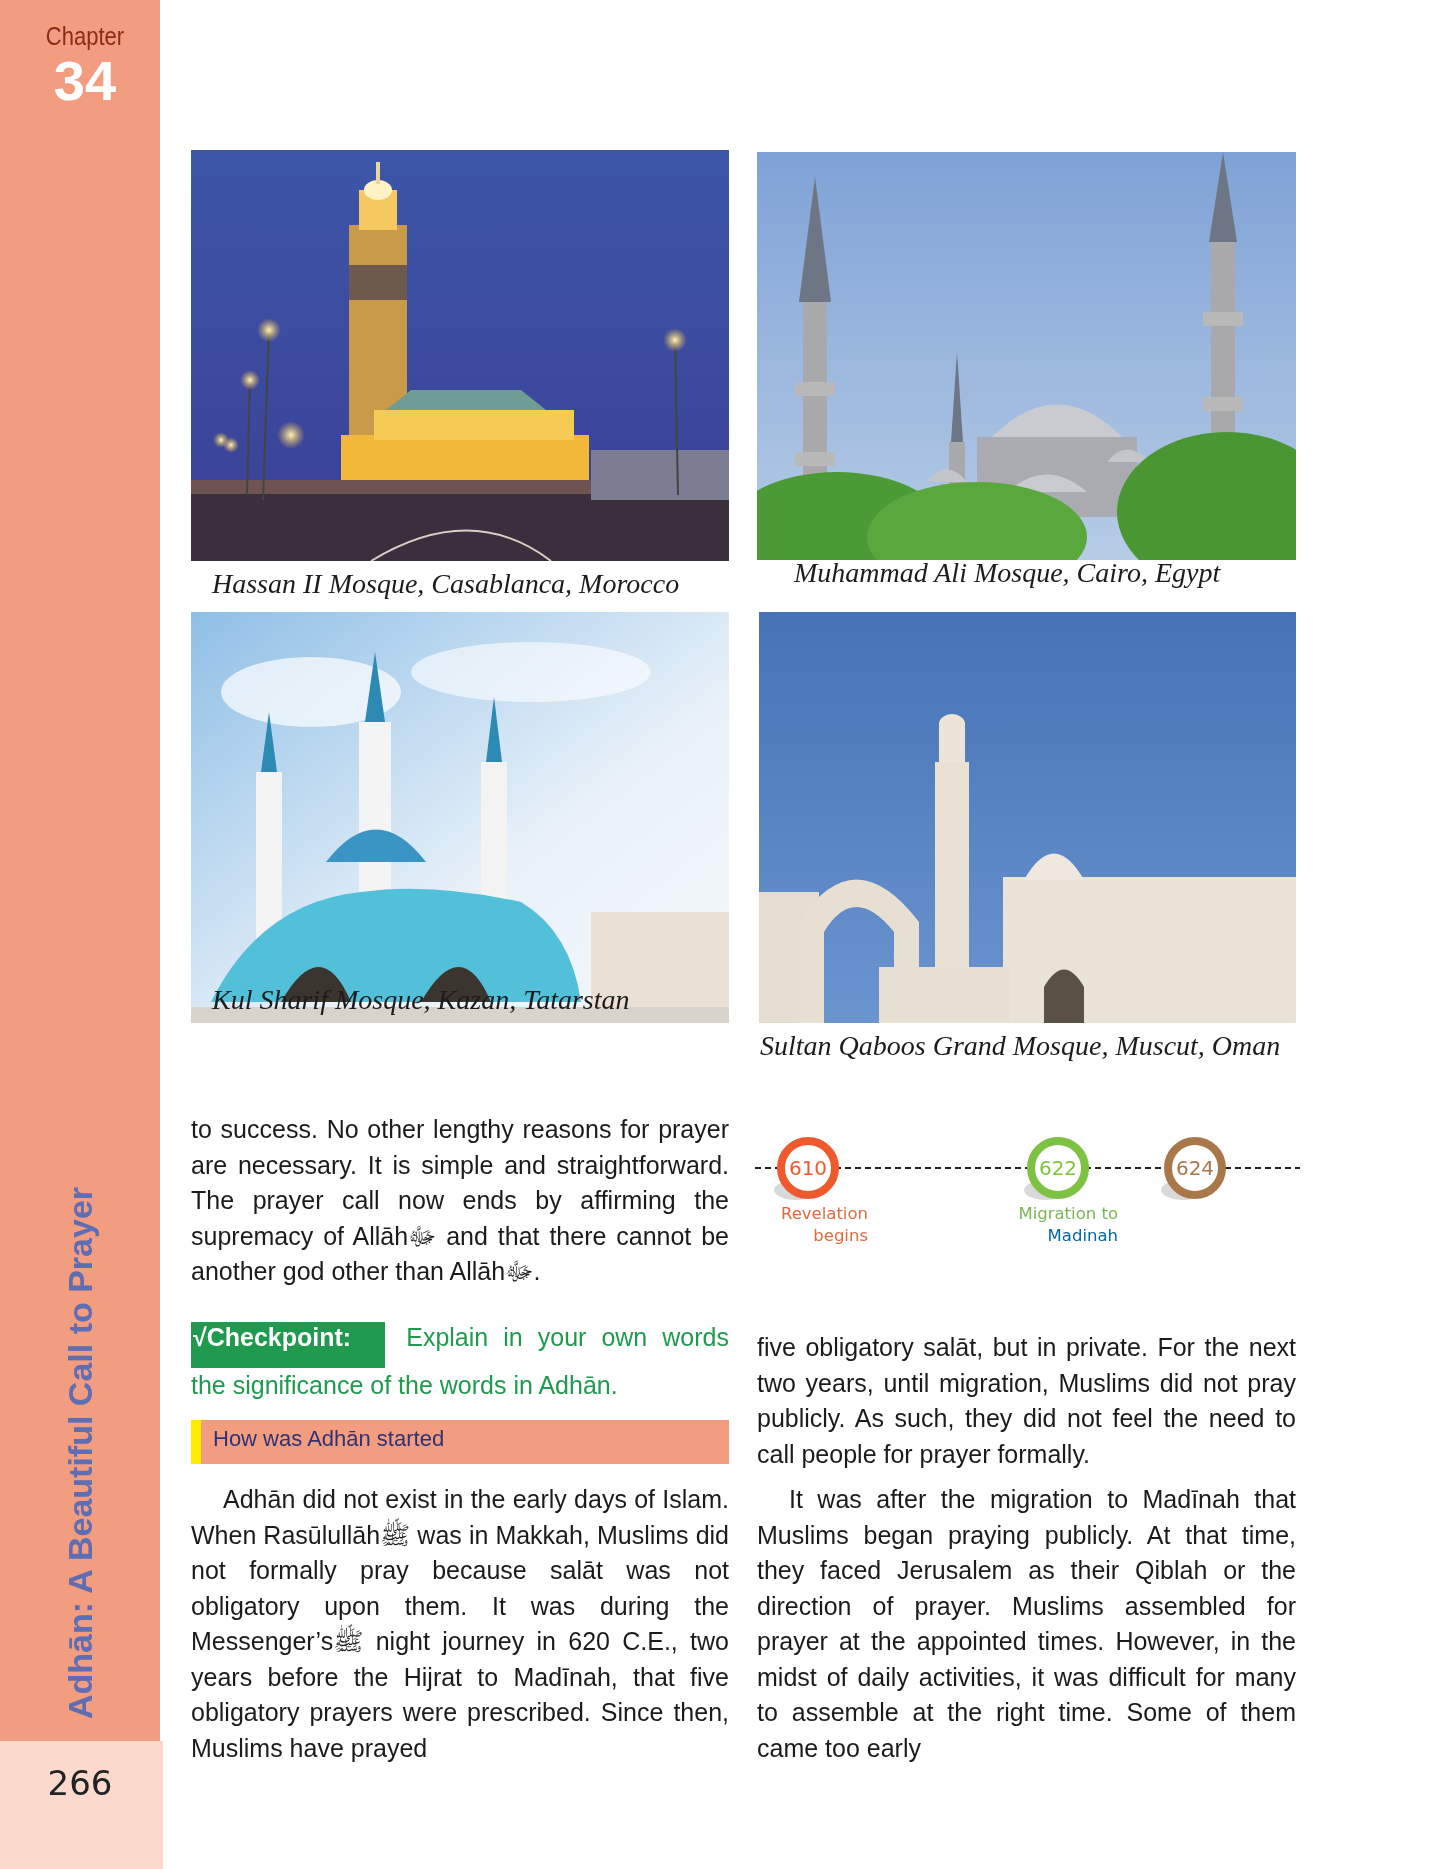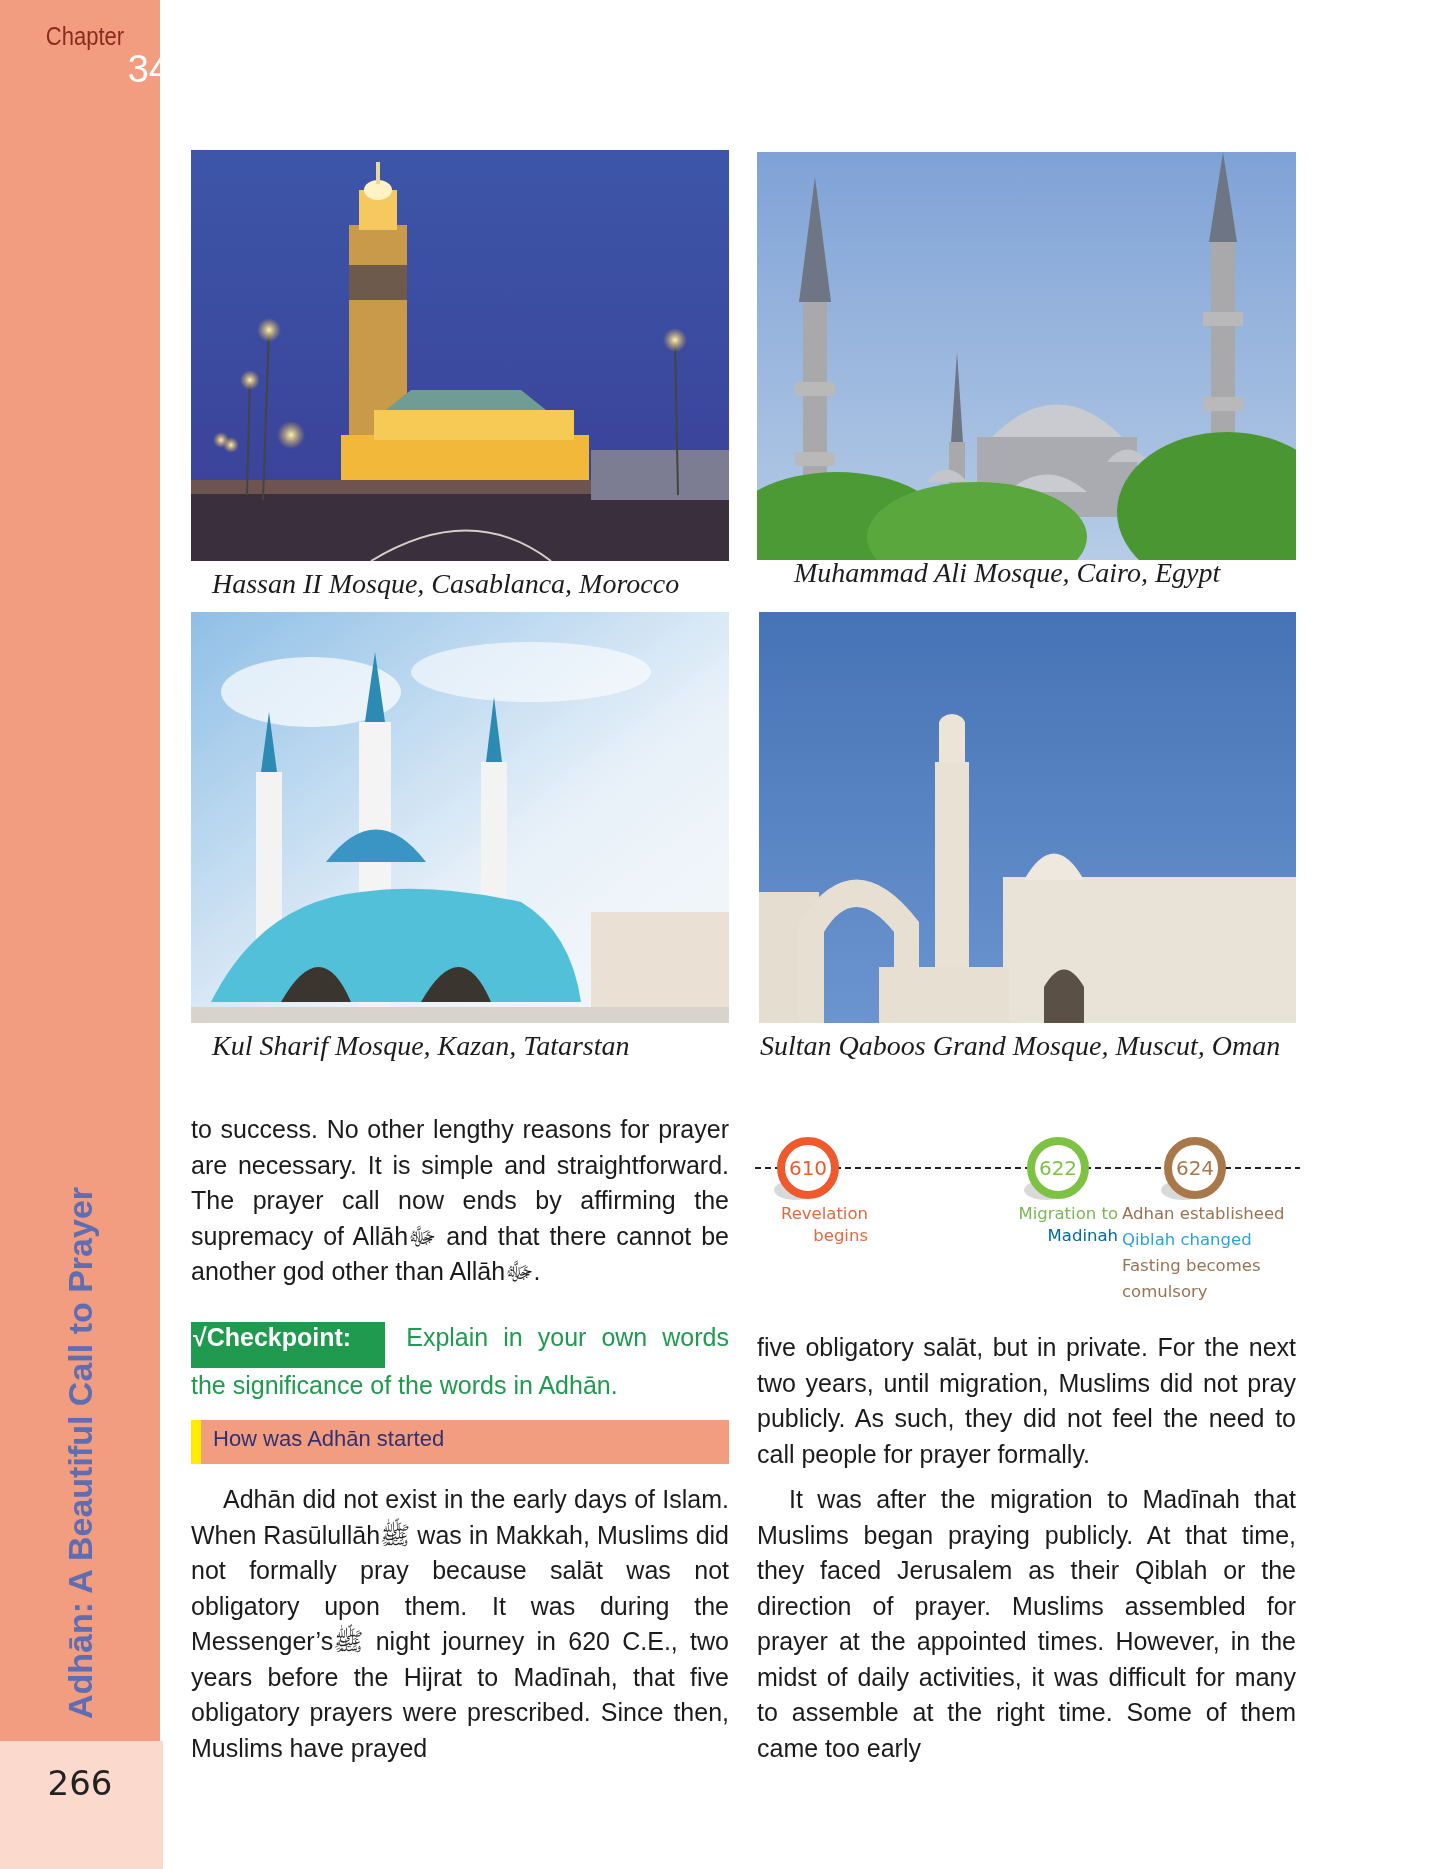--- a/index.html
+++ b/index.html
@@ -12,22 +12,22 @@
     .sidebar {
       position: absolute; left: 0; top: 0; width: 160px; height: 1741px;
       background: #f29c80;
     }
     .chapter-label {
       position: absolute; left: 0; width: 170px; top: 22px; text-align: center;
       font-family: "Liberation Sans", sans-serif; font-size: 25px; color: #8a2b1c;
       transform: scaleX(0.88); transform-origin: 85px 0;
     }
     .chapter-number {
-      position: absolute; left: 0; width: 170px; top: 48px; text-align: right;
-      font-family: "Liberation Sans", sans-serif; font-weight: normal; font-size: 38px; color: #ffffff;
+      position: absolute; left: 0; width: 170px; top: 48px; text-align: center;
+      font-family: "Liberation Sans", sans-serif; font-weight: bold; font-size: 56px; color: #ffffff;
     }
     .side-title {
       position: absolute; left: 80px; top: 1453px;
       transform: translate(-50%, -50%) rotate(-90deg);
       white-space: nowrap;
       font-family: "Liberation Sans", sans-serif; font-weight: bold; font-size: 34px;
       color: #5f6db3;
     }
     .page-box {
       position: absolute; left: 0; top: 1741px; width: 163px; height: 128px;
@@ -177,21 +177,21 @@
     <rect x="290" y="150" width="26" height="230" fill="#f3f3f3"></rect>
     <polygon points="295,150 303,85 311,150" fill="#2d8ab3"></polygon>
     <path d="M135 250 Q185 185 235 250 Z" fill="#3a95c4"></path>
     <path d="M20 390 Q70 290 170 280 Q240 270 330 290 Q380 320 390 390 Z" fill="#53c0d9"></path>
     <path d="M90 390 Q130 320 160 390 Z" fill="#3b3530"></path>
     <path d="M230 390 Q270 320 300 390 Z" fill="#3b3530"></path>
     <rect x="400" y="300" width="138" height="100" fill="#ebe0d4"></rect>
     <rect x="0" y="395" width="538" height="16" fill="#d8d4cc"></rect>
   </svg>
 </div>
-<div class="caption" style="left:212px;top:1030px;">Kul Sharif Mosque, Kazan, Tatarstan</div>
+<div class="caption" style="left:212px;top:984px;">Kul Sharif Mosque, Kazan, Tatarstan</div>
 
 <div class="photo" style="left:759px;top:612px;width:537px;height:411px;">
   <svg viewBox="0 0 537 411" preserveAspectRatio="none">
     <defs>
       <linearGradient id="g4" x1="0" y1="0" x2="0" y2="1">
         <stop offset="0" stop-color="#4673b6"></stop>
           <stop offset="1" stop-color="#6b95cf"></stop>
       </linearGradient>
     </defs>
     <rect width="537" height="411" fill="url(#g4)"></rect>
@@ -237,25 +237,20 @@
       <ellipse cx="428" cy="70" rx="22" ry="10" fill="#d9d9d9"></ellipse>
       <circle cx="440" cy="48" r="27" fill="#ffffff" stroke="#a8774a" stroke-width="8"></circle>
       <text x="440" y="55" text-anchor="middle" fill="#a8774a" font-size="20" font-family="DejaVu Sans, sans-serif">624</text>
     </svg>
 <div class="tl-label" style="top: 83px; left: -7px; width: 120px; text-align: right;">
       <div style="color: rgb(224, 106, 63);">Revelation</div>
       <div style="color: rgb(224, 106, 63);">begins</div>
     </div><div class="tl-label" style="top: 83px; left: 243px; width: 120px; text-align: right;">
       <div style="color: rgb(123, 182, 85);">Migration to</div>
       <div style="color: #0369a1;">Madinah</div>
-    </div><div class="tl-label" style="top: 83px; left: 367px;">
-      <div style="color: rgb(154, 114, 83);">Adhan establisheed</div>
-      <div style="color: rgb(42, 163, 214); margin-top: 4px;">Qiblah changed</div>
-      <div style="color: rgb(154, 114, 83); margin-top: 4px;">Fasting becomes</div>
-      <div style="color: rgb(154, 114, 83); margin-top: 4px;">comulsory</div>
     </div></div>
 
 <div class="body-text" style="left:757px;top:1330px;width:539px;">
   <p>five obligatory salāt, but in private. For the next two years, until migration, Muslims did not pray publicly. As such, they did not feel the need to call people for prayer formally.</p>
 </div>
 <div class="body-text" style="left:757px;top:1482px;width:539px;">
   <p class="indent">It was after the migration to Madīnah that Muslims began praying publicly. At that time, they faced Jerusalem as their Qiblah or the direction of prayer. Muslims assembled for prayer at the appointed times. However, in the midst of daily activities, it was difficult for many to assemble at the right time. Some of them came too early</p>
 </div>
 
 </body></html>

